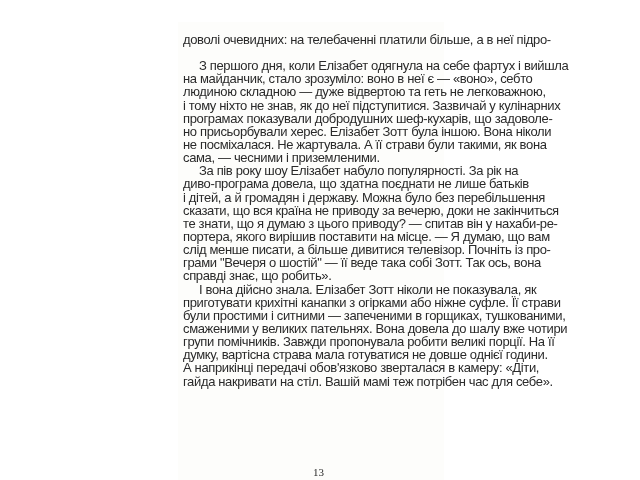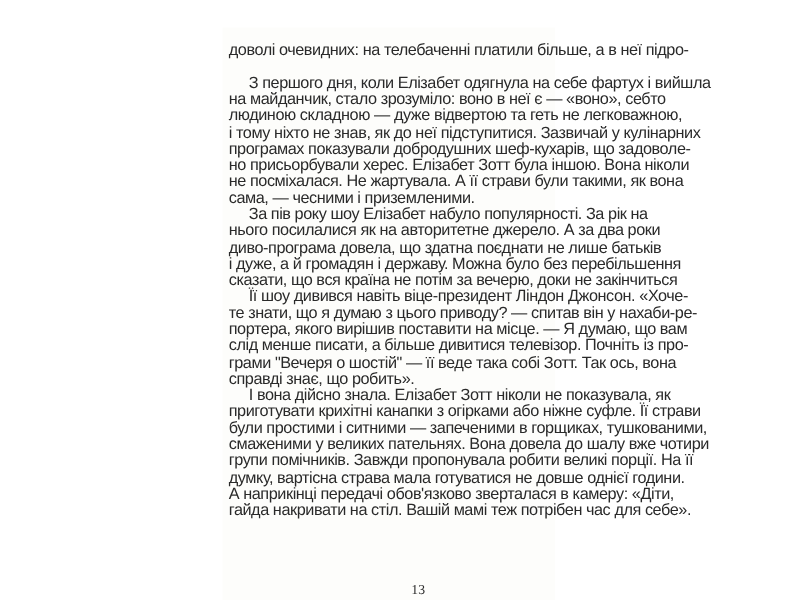--- a/index.html
+++ b/index.html
@@ -48,21 +48,20 @@
     }
     .page-number {
       position: absolute;
       left: 300px;
       top: 466px;
       width: 24px;
       text-align: right;
       font-family: "Liberation Serif", serif;
       font-size: 11px;
       color: #2a2a2a;
-      margin-left: 16px;
     }
   </style>
 </head>
 <body>
 
 <div class="page"></div>
 
 <div class="text-block">
 
   <div>
@@ -76,28 +75,26 @@
     <span class="line">людиною складною — дуже відвертою та геть не легковажною,</span>
     <span class="line">і тому ніхто не знав, як до неї підступитися. Зазвичай у кулінарних</span>
     <span class="line">програмах показували добродушних шеф-кухарів, що задоволе-</span>
     <span class="line">но присьорбували херес. Елізабет Зотт була іншою. Вона ніколи</span>
     <span class="line">не посміхалася. Не жартувала. А її страви були такими, як вона</span>
     <span class="line last">сама, — чесними і приземленими.</span>
   </div>
 
   <div>
     <span class="line indent">За пів року шоу Елізабет набуло популярності. За рік на</span>
-    <span class="line">нього посилалися як на авторитетне джерело. А за два роки</span>
     <span class="line">диво-програма довела, що здатна поєднати не лише батьків</span>
-    <span class="line">і дуже, а й громадян і державу. Можна було без перебільшення</span>
-    <span class="line">сказати, що вся країна не потім за вечерю, доки не закінчиться</span>
+    <span class="line">і дітей, а й громадян і державу. Можна було без перебільшення</span>
+    <span class="line">сказати, що вся країна не приводу за вечерю, доки не закінчиться</span>
   </div>
 
   <div>
-    <span class="line indent">Її шоу дивився навіть віце-президент Ліндон Джонсон. «Хоче-</span>
     <span class="line">те знати, що я думаю з цього приводу? — спитав він у нахаби-ре-</span>
     <span class="line">портера, якого вирішив поставити на місце. — Я думаю, що вам</span>
     <span class="line">слід менше писати, а більше дивитися телевізор. Почніть із про-</span>
     <span class="line">грами "Вечеря о шостій" — її веде така собі Зотт. Так ось, вона</span>
     <span class="line last">справді знає, що робить».</span>
   </div>
 
   <div>
     <span class="line indent">І вона дійсно знала. Елізабет Зотт ніколи не показувала, як</span>
     <span class="line">приготувати крихітні канапки з огірками або ніжне суфле. Її страви</span>

